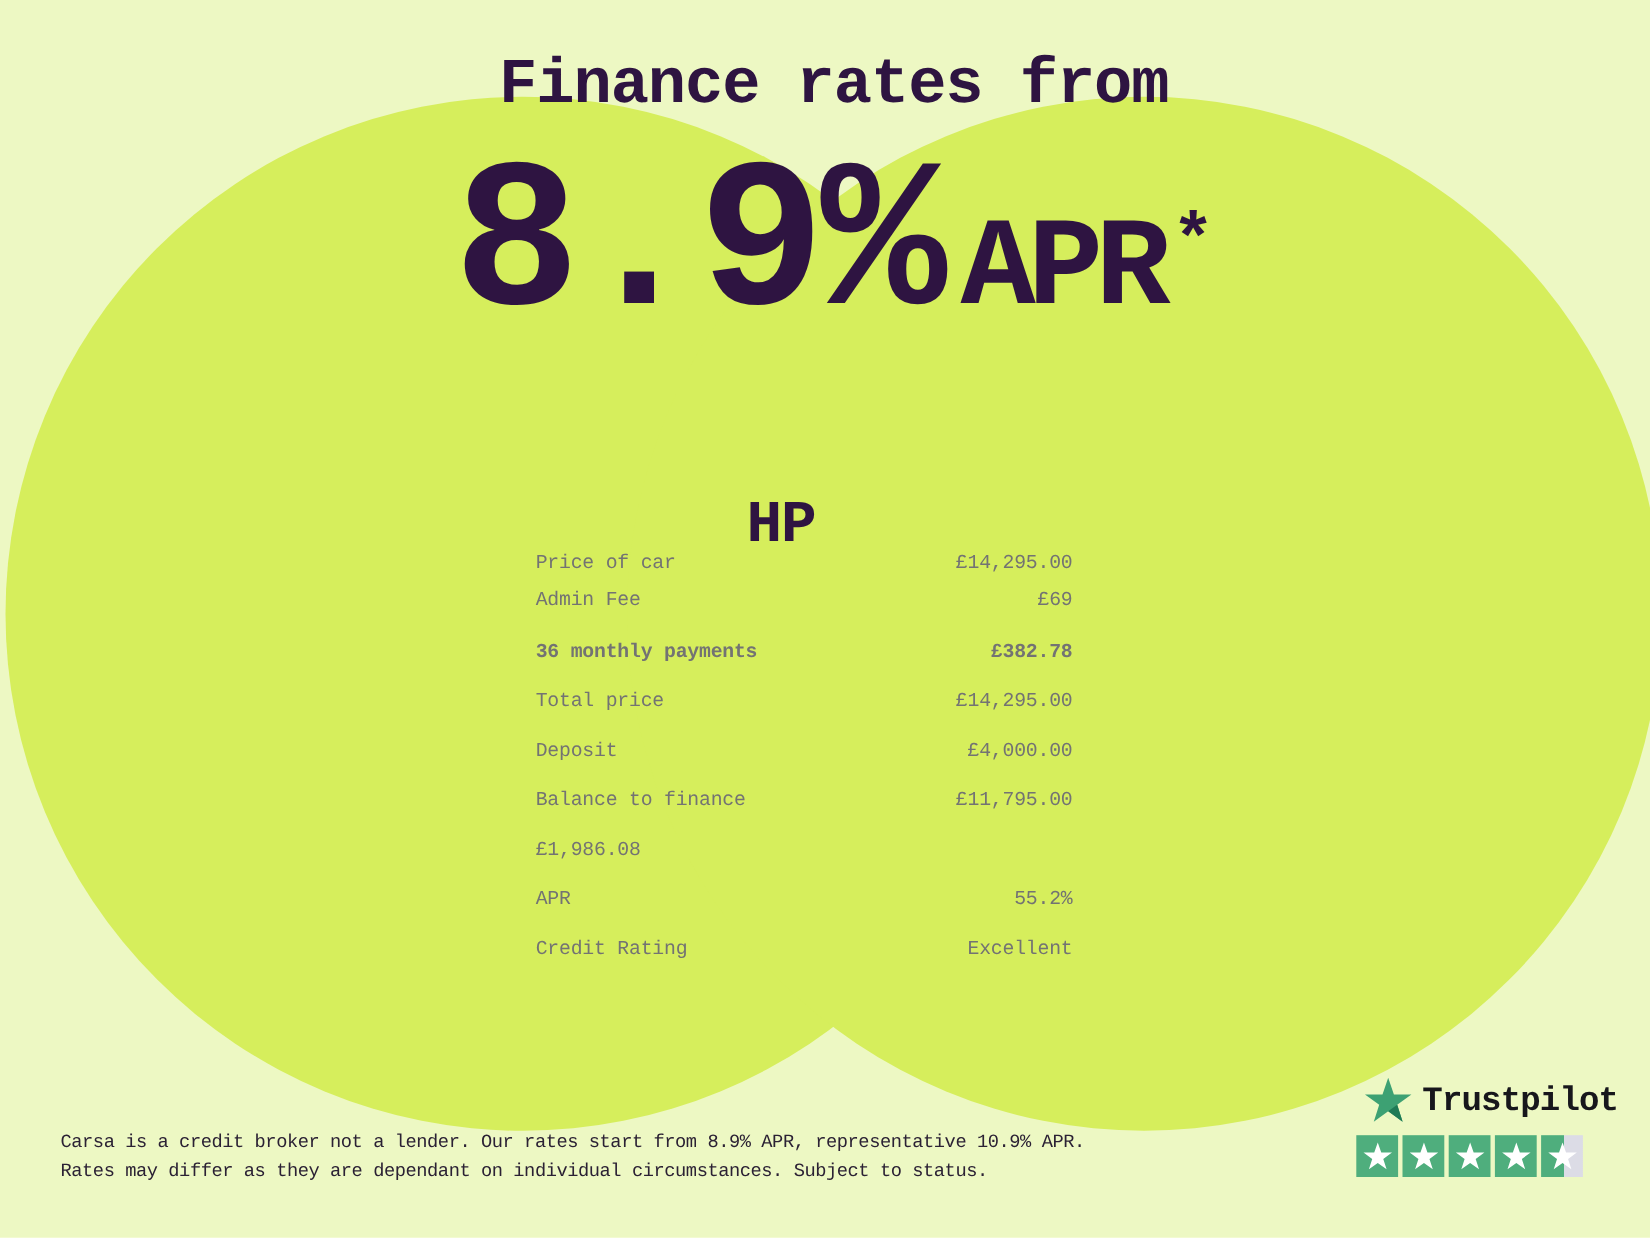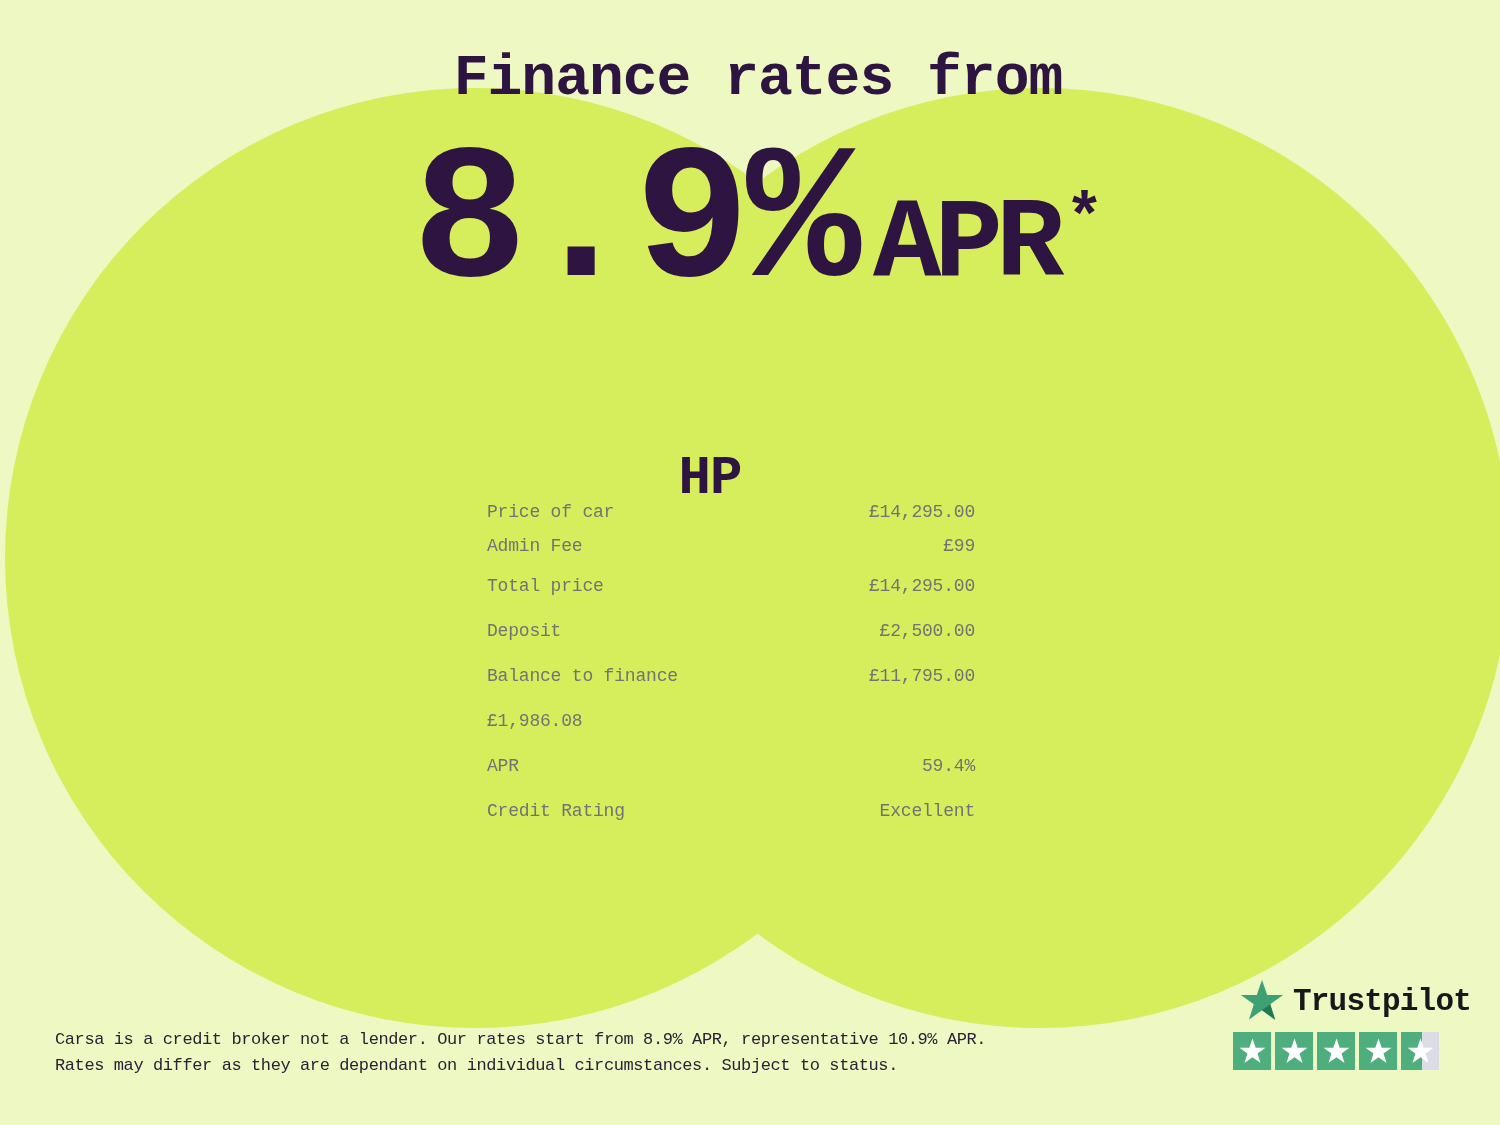--- a/index.html
+++ b/index.html
@@ -169,40 +169,44 @@
 
     <div class="product-title">HP</div>
 
     <div class="finance-table">
       <div class="finance-row tight">
         <span>Price of car</span>
         <span>£14,295.00</span>
       </div>
       <div class="finance-row tight">
         <span>Admin Fee</span>
-        <span>£99</span>
+        <span>£69</span>
+      </div>
+      <div class="finance-row bold">
+        <span>36 monthly payments</span>
+        <span>£382.78</span>
       </div>
       <div class="finance-row">
         <span>Total price</span>
         <span>£14,295.00</span>
       </div>
       <div class="finance-row">
         <span>Deposit</span>
-        <span>£2,500.00</span>
+        <span>£4,000.00</span>
       </div>
       <div class="finance-row">
         <span>Balance to finance</span>
         <span>£11,795.00</span>
       </div>
       <div class="finance-row">
         <span>£1,986.08</span>
       </div>
       <div class="finance-row">
         <span>APR</span>
-        <span>59.4%</span>
+        <span>55.2%</span>
       </div>
       <div class="finance-row">
         <span>Credit Rating</span>
         <span>Excellent</span>
       </div>
     </div>
 
     <div class="disclaimer">
       <div>Carsa is a credit broker not a lender. Our rates start from 8.9% APR, representative 10.9% APR.</div>
       <div>Rates may differ as they are dependant on individual circumstances. Subject to status.</div>

